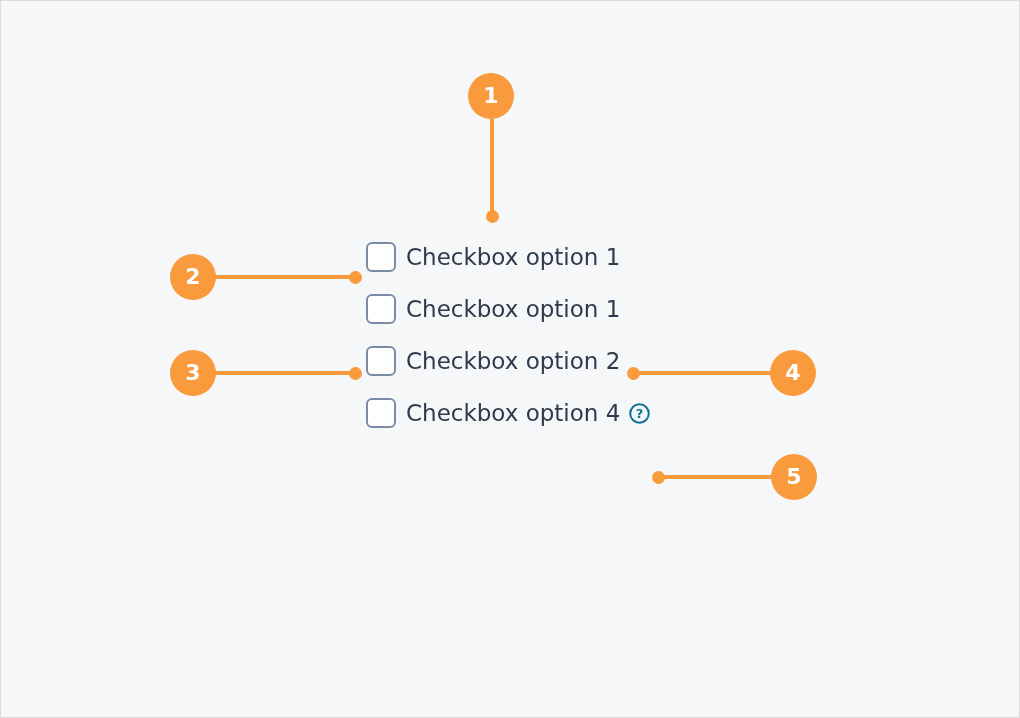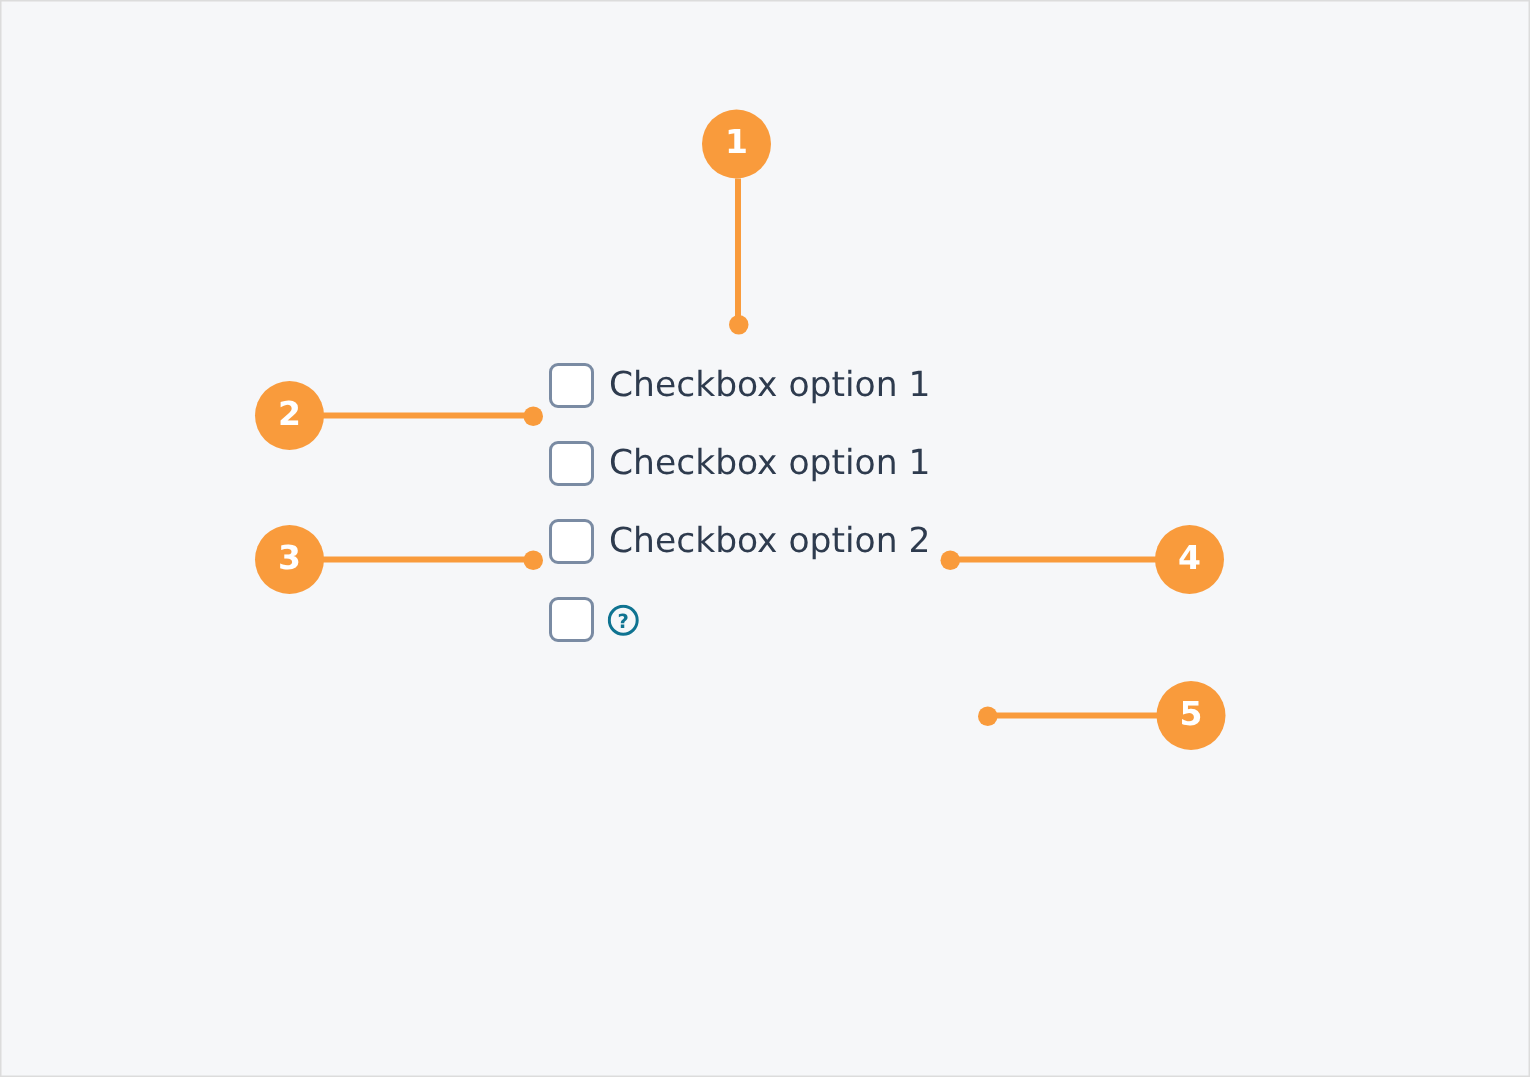--- a/index.html
+++ b/index.html
@@ -154,20 +154,21 @@
         <div class="option-label">Checkbox option 1</div>
       </div>
 
       <div class="option-row">
         <div class="checkbox"></div>
         <div class="option-label">Checkbox option 2</div>
       </div>
 
       <div class="option-row">
         <div class="checkbox"></div>
+        <div class="option-label">Checkbox option 4</div>
         <svg class="help-icon" viewBox="0 0 21 21">
           <circle cx="10.5" cy="10.5" r="9.3" fill="none" stroke="#0F7391" stroke-width="2"></circle>
           <text x="10.5" y="15.4" text-anchor="middle" font-family="DejaVu Sans, sans-serif" font-size="13" font-weight="600" fill="#0F7391">?</text>
         </svg>
       </div>
 
     </div>
   </div>
 
   <div class="leader-v" id="leader-1"></div>

